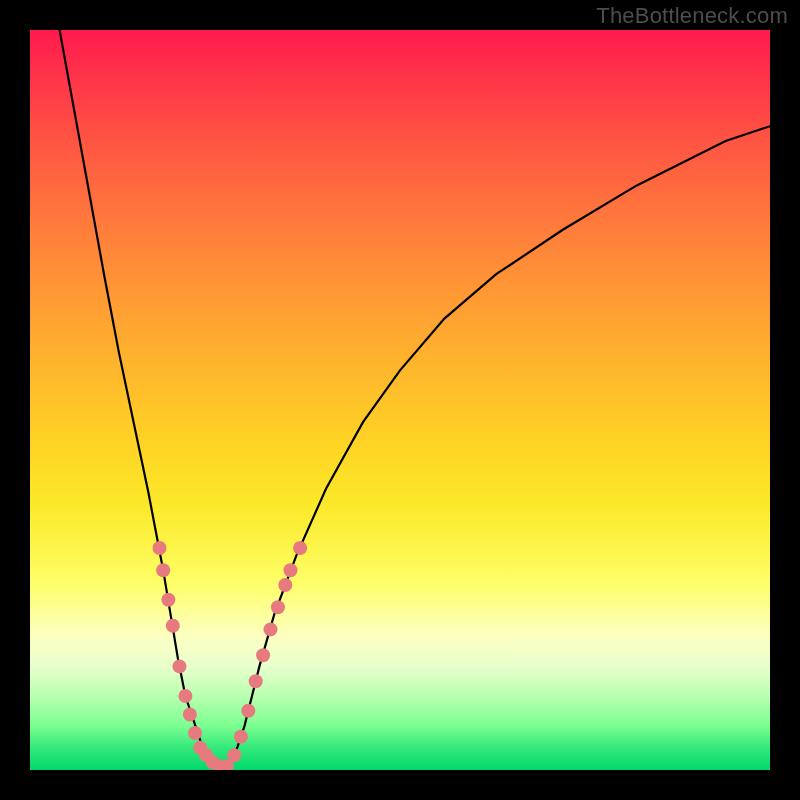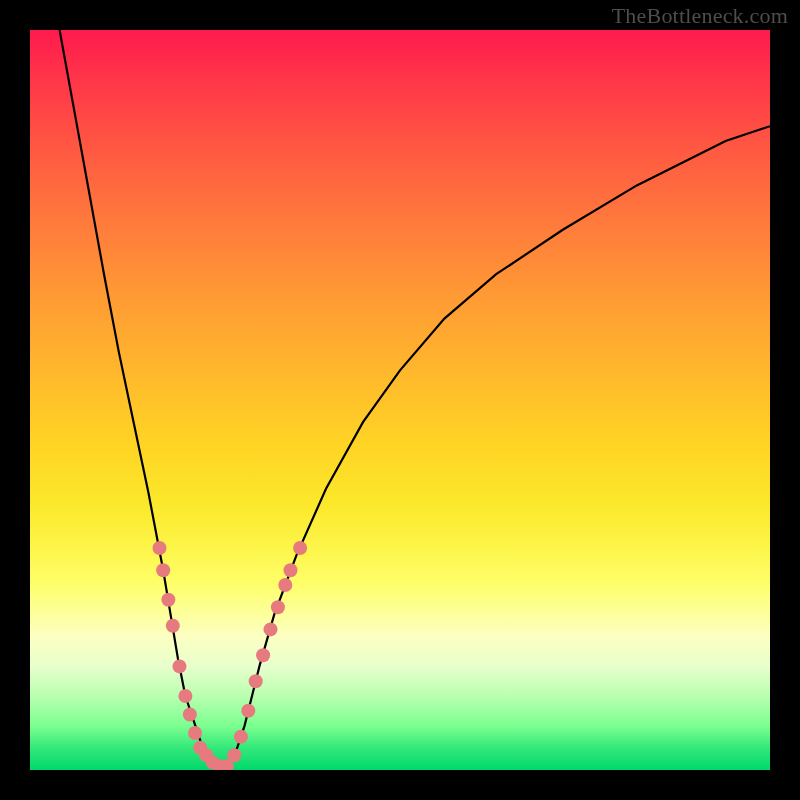--- a/index.html
+++ b/index.html
@@ -11,21 +11,20 @@
     background: #000;
     font-family: Arial, Helvetica, sans-serif;
   }
   .frame {
     position: absolute;
     top: 0;
     left: 0;
     width: 800px;
     height: 800px;
     background: #000;
-    font-family: Liberation Serif, serif;
   }
   .plot-area {
     position: absolute;
     top: 30px;
     left: 30px;
     width: 740px;
     height: 740px;
     overflow: hidden;
   }
   .gradient-bg {

